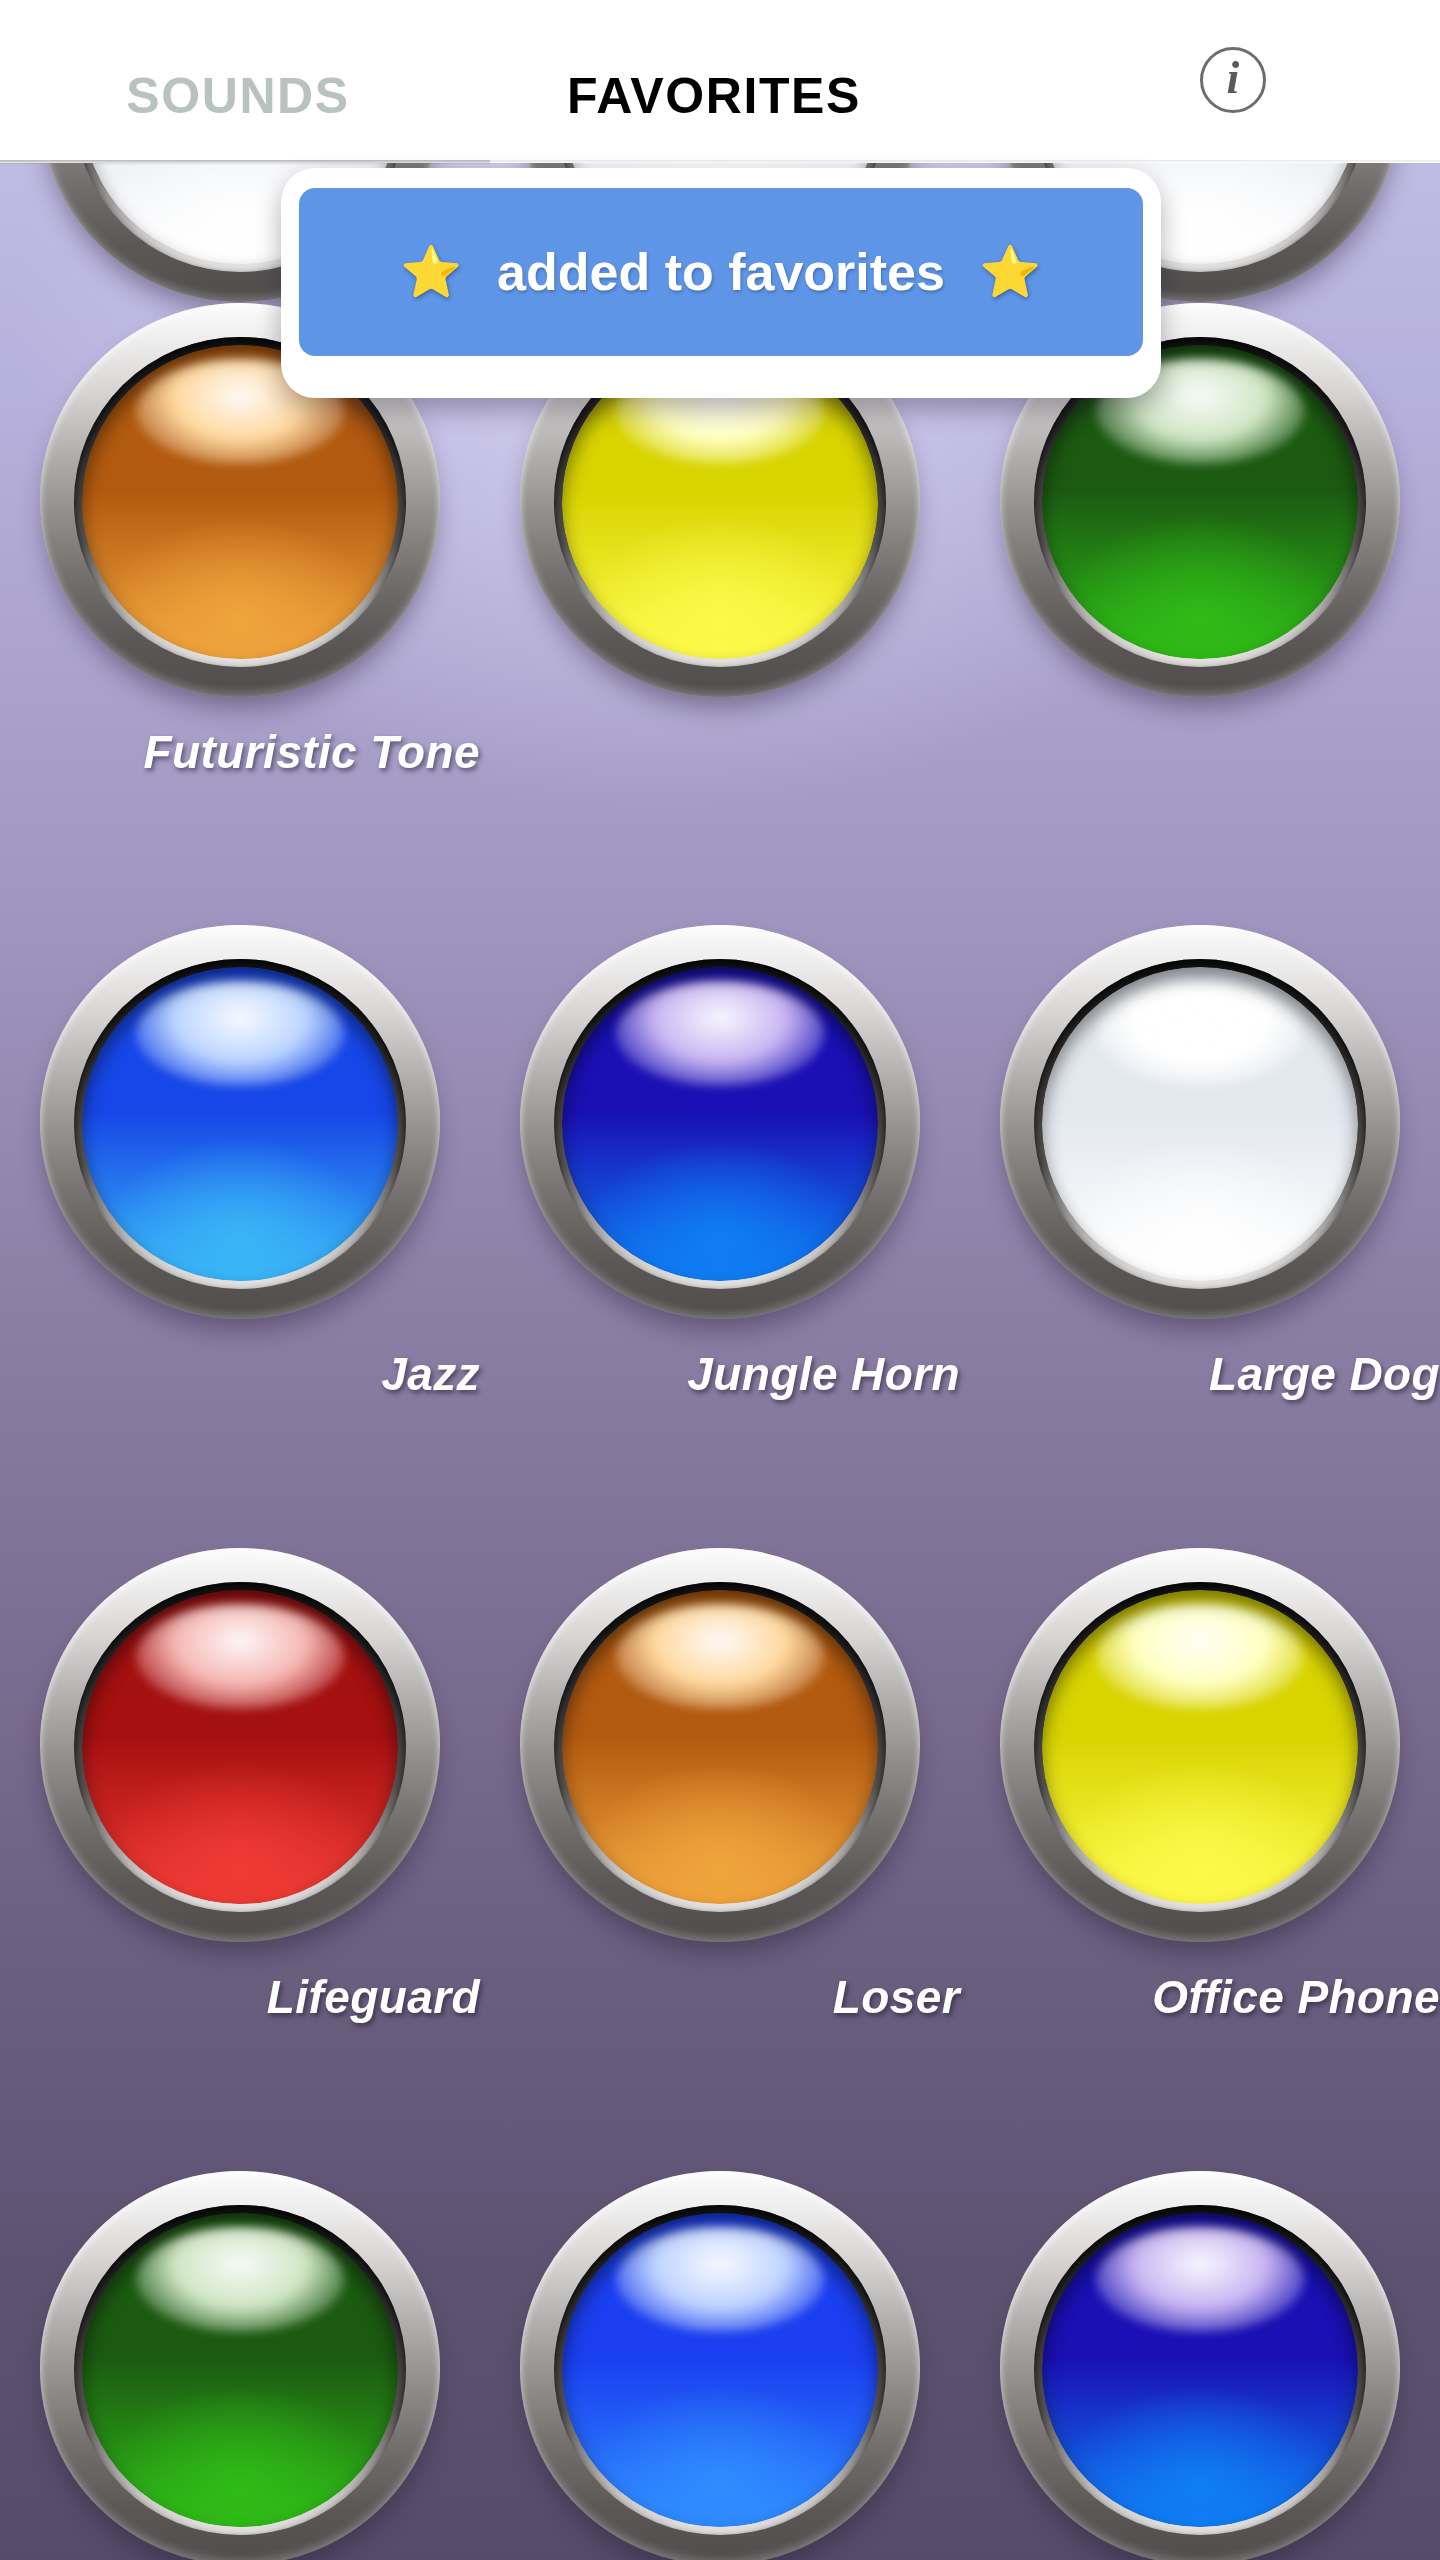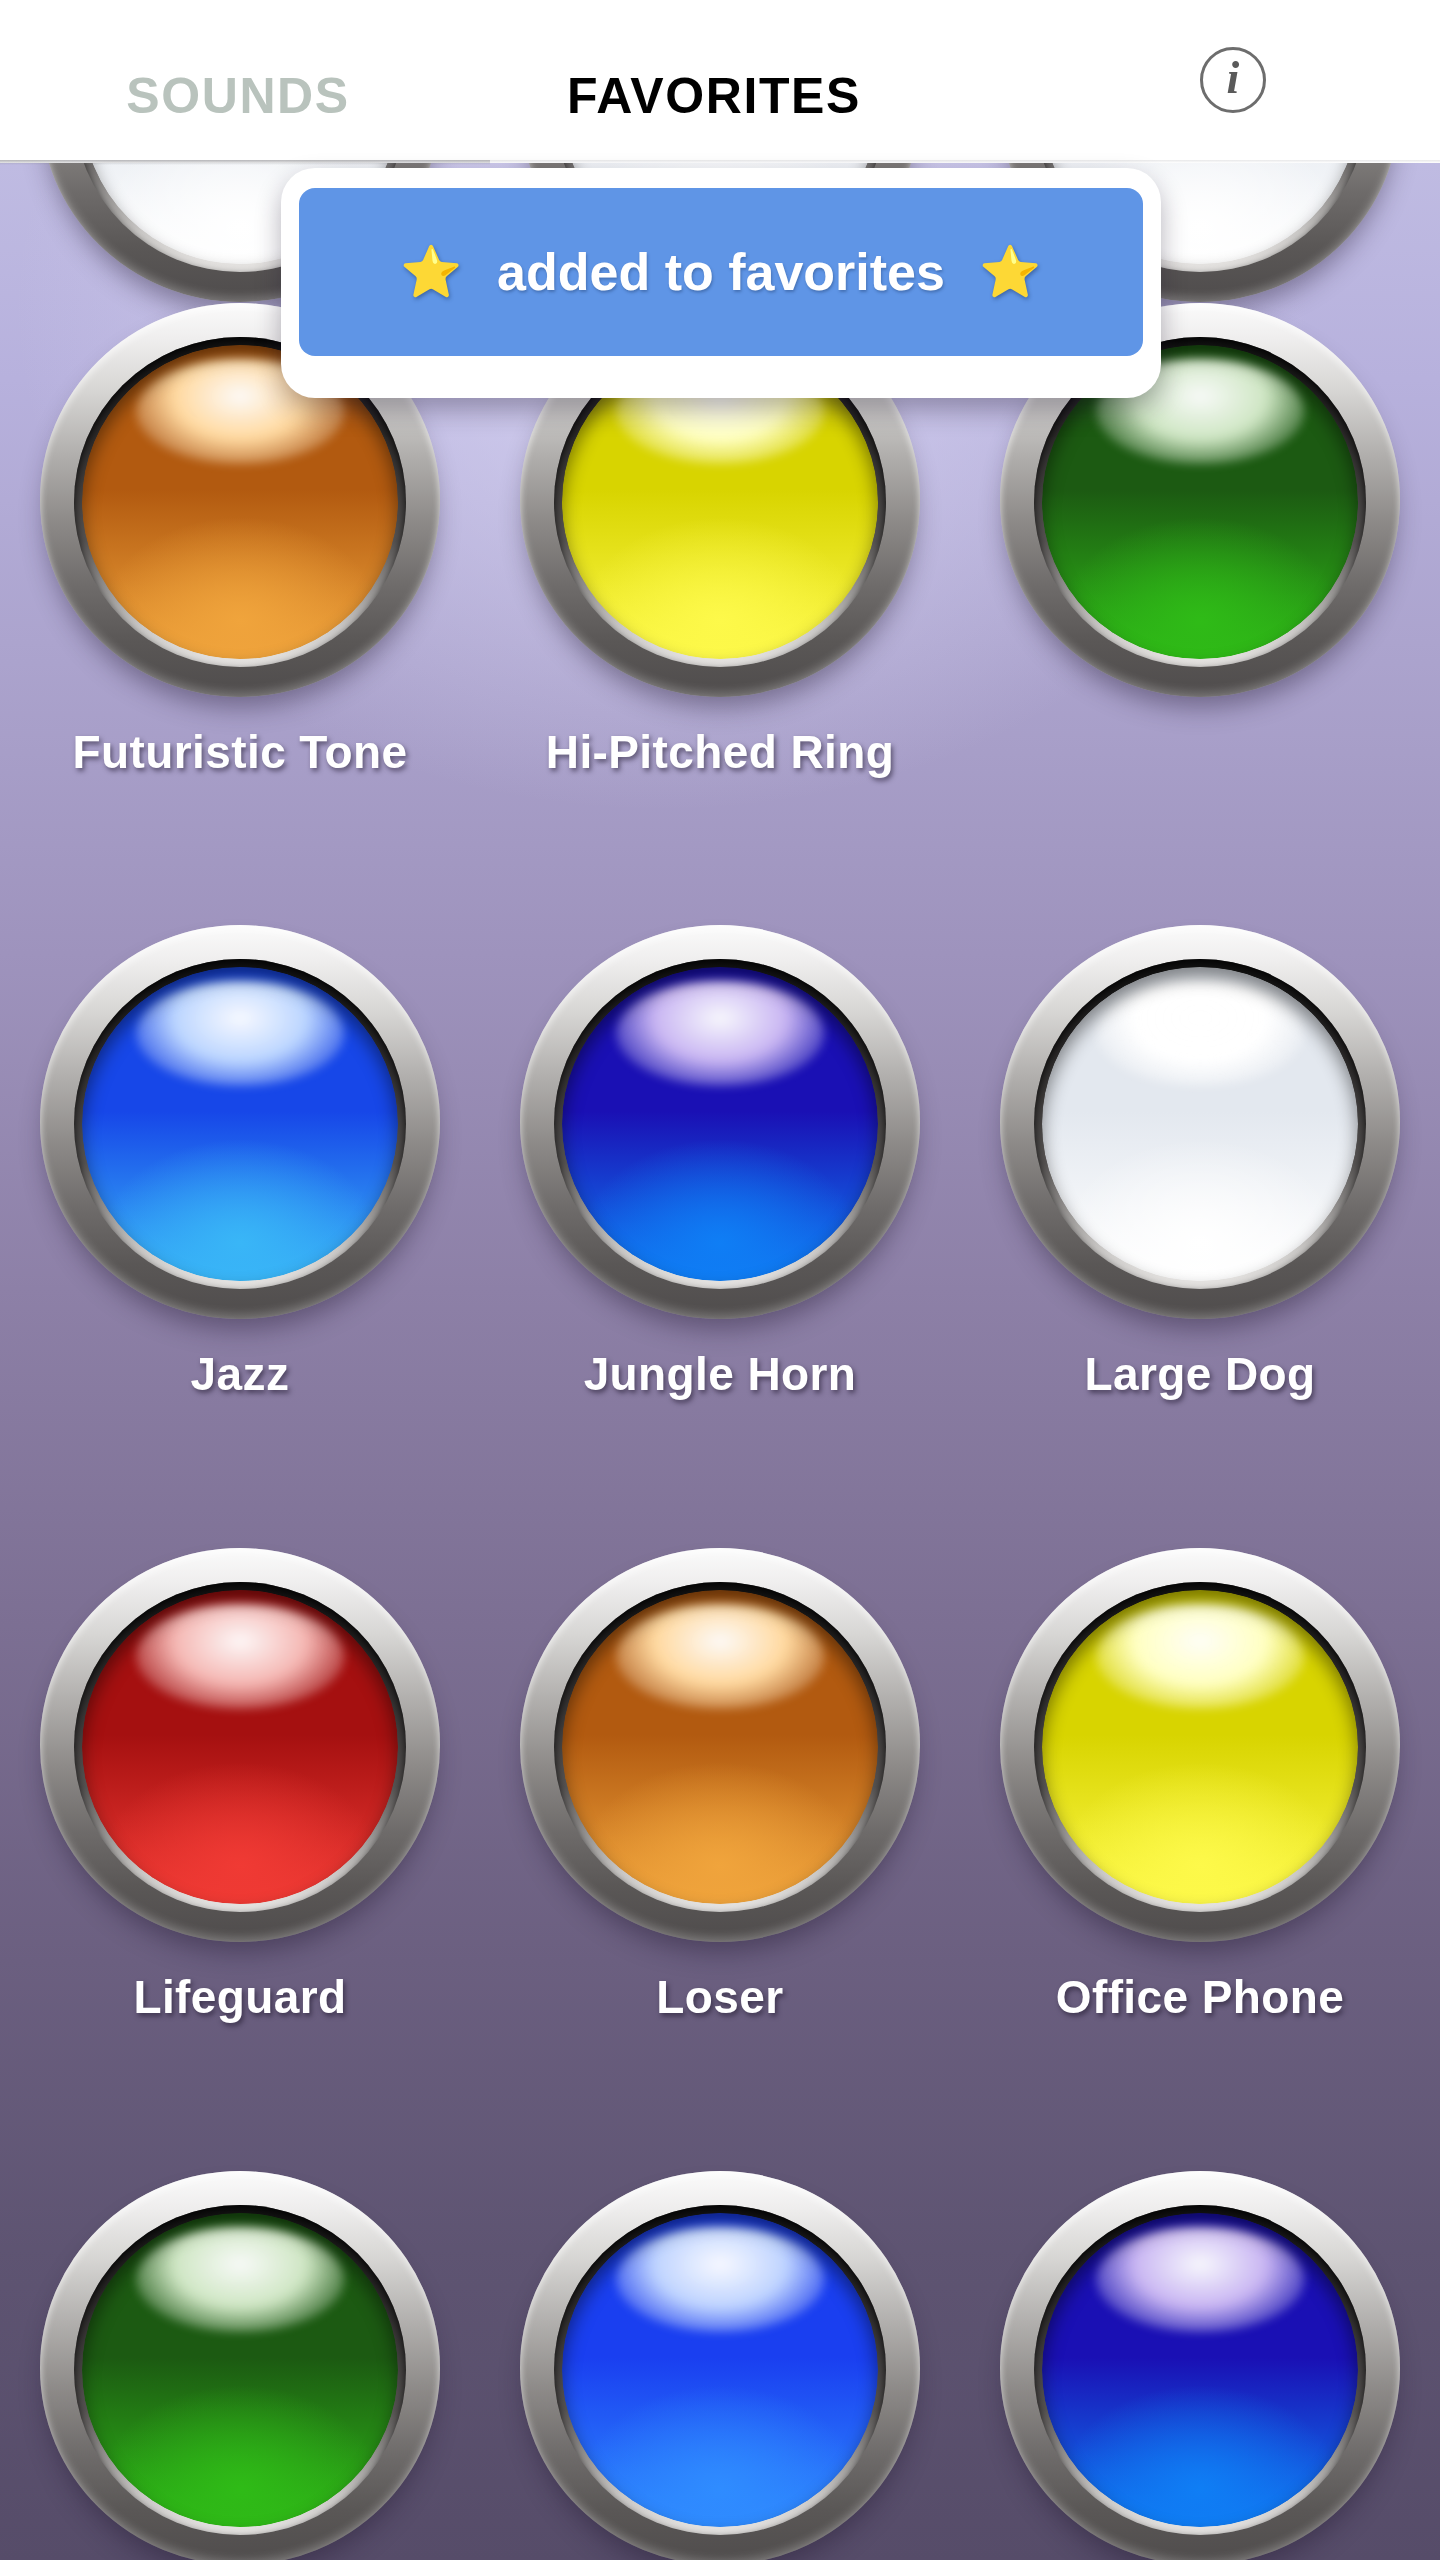--- a/index.html
+++ b/index.html
@@ -135,21 +135,22 @@
 
   
   .grid {
     position: absolute;
     top: 0; left: 0;
     width: 1440px;
   }
   .cell {
     position: absolute;
     width: 480px;
-    text-align: center;
+    text-align: right;
+    font-style: italic;
   }
   .btn-wrap {
     position: relative;
     width: 410px;
     height: 400px;
     margin: 0 auto;
   }
 
   
   .bezel {
@@ -350,21 +351,20 @@
           <div class="btn-wrap">
             <div class="bezel"></div>
             <div class="socket"></div>
             <div class="dome">
               <div class="dome-base" style="background: linear-gradient(rgb(216, 212, 0) 0%, rgb(216, 212, 0) 46%, rgb(253, 249, 74) 100%);"></div>
               <div class="dome-glow" style="background: radial-gradient(62% 46% at 50% 88%, rgb(253, 249, 74) 0%, rgba(255, 255, 255, 0) 72%);"></div>
               <div class="dome-spec" style="background: radial-gradient(at 50% 36%, rgba(255, 255, 255, 0.97) 0%, rgb(255, 255, 194) 44%, rgba(255, 255, 255, 0.18) 76%, rgba(255, 255, 255, 0) 100%);"></div>
               <div class="dome-shade"></div>
             </div>
           </div>
-          <div class="label">Hi-Pitched Ring</div>
         </div>
         <div class="cell" style="left: 960px; top: 140px;">
           <div class="btn-wrap">
             <div class="bezel"></div>
             <div class="socket"></div>
             <div class="dome">
               <div class="dome-base" style="background: linear-gradient(rgb(28, 90, 18) 0%, rgb(28, 90, 18) 46%, rgb(47, 187, 23) 100%);"></div>
               <div class="dome-glow" style="background: radial-gradient(62% 46% at 50% 88%, rgb(47, 187, 23) 0%, rgba(255, 255, 255, 0) 72%);"></div>
               <div class="dome-spec" style="background: radial-gradient(at 50% 36%, rgba(255, 255, 255, 0.97) 0%, rgb(207, 230, 196) 44%, rgba(255, 255, 255, 0.18) 76%, rgba(255, 255, 255, 0) 100%);"></div>
               <div class="dome-shade"></div>

